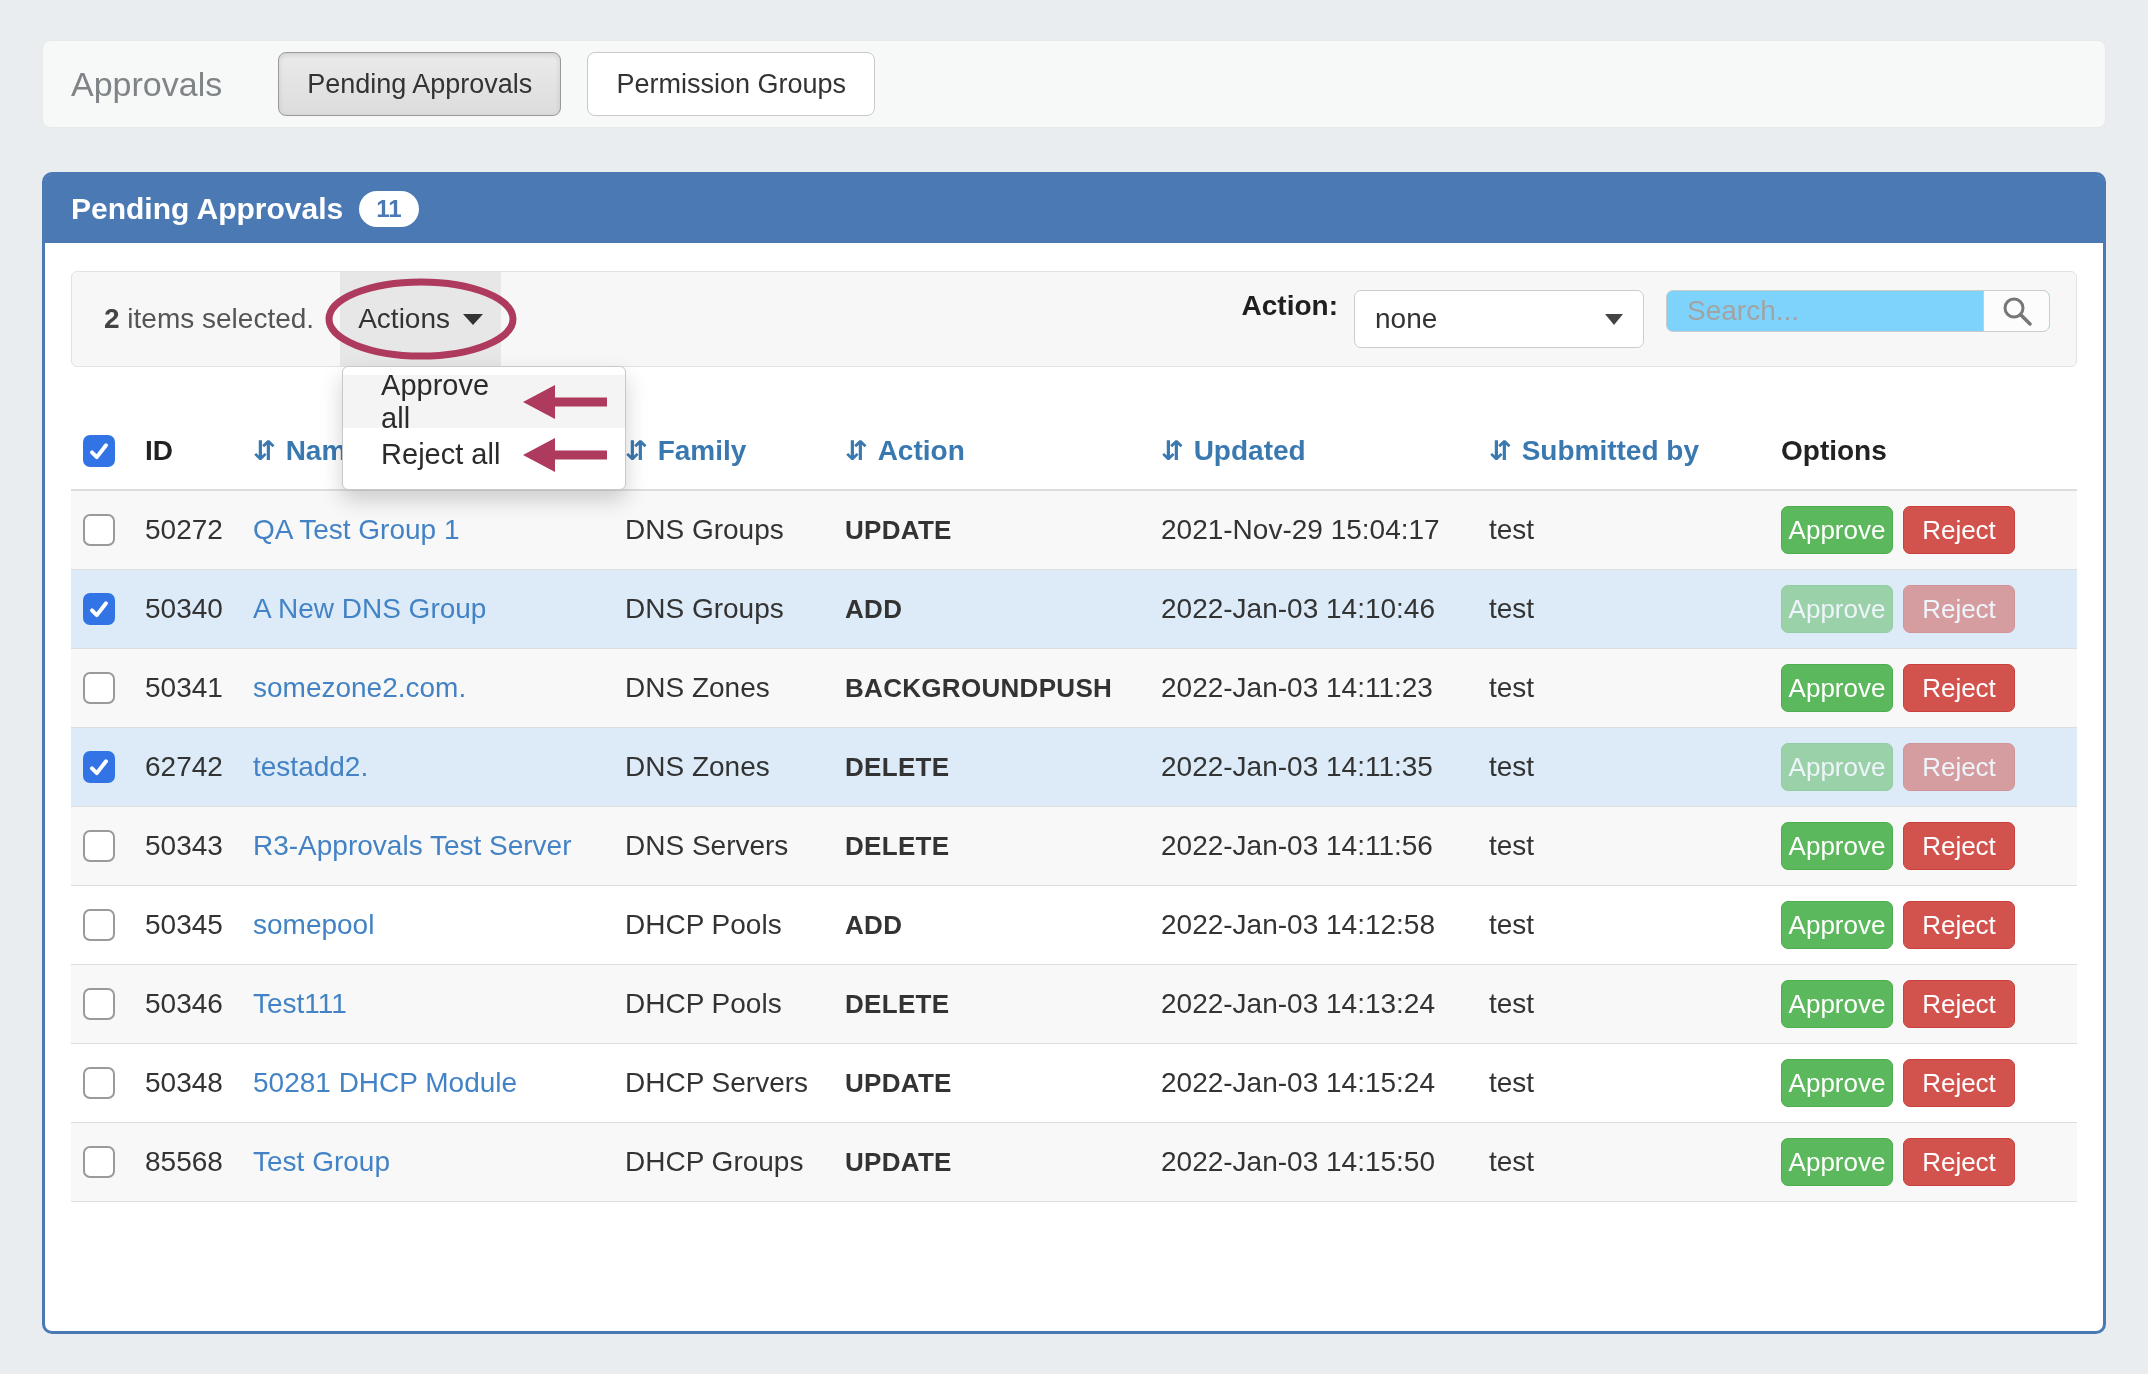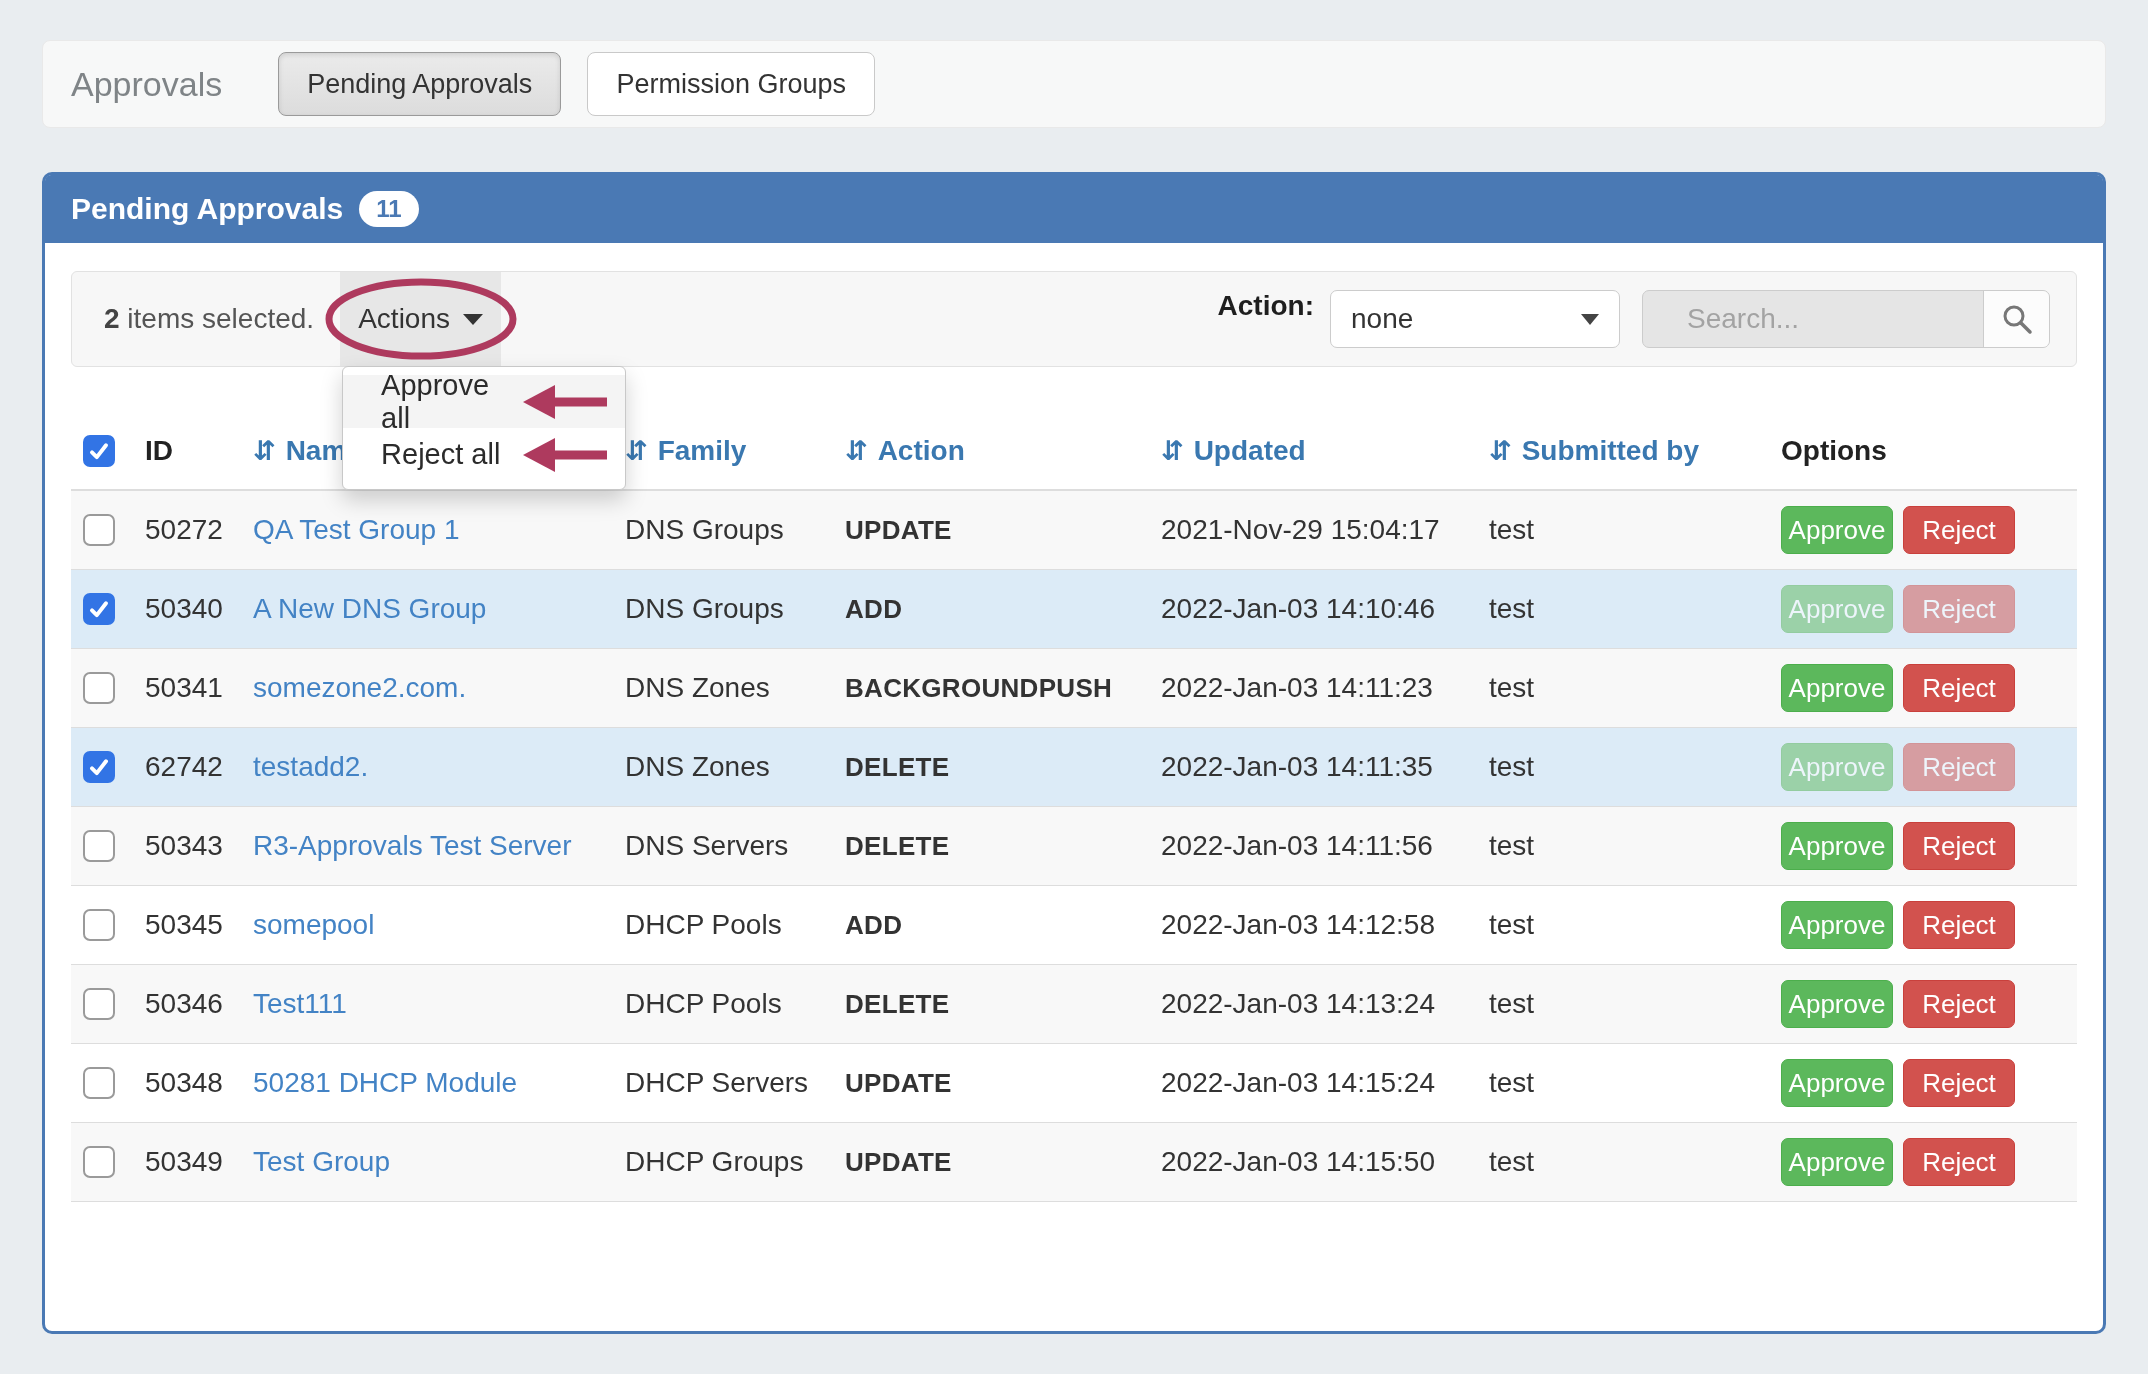--- a/index.html
+++ b/index.html
@@ -94,22 +94,22 @@
   .select-box{
     width:290px;height:58px;background:#fff;border:1px solid #ccc;border-radius:7px;
     display:flex;align-items:center;justify-content:space-between;padding:0 20px;
     font-size:28px;color:#333;cursor:pointer;margin-right:22px;
   }
   .select-caret{
     width:0;height:0;border-left:9px solid transparent;border-right:9px solid transparent;
     border-top:11px solid #444;
   }
   .search-group{
-    height:58px;border:1px solid #ccc;border-radius:7px;background:#e5e5e5;
-    display:flex;align-items:stretch;overflow:hidden;padding-left:24px;
+    height:42px;border:1px solid #ccc;border-radius:7px;background:#7dd3fc;
+    display:flex;align-items:stretch;overflow:hidden;
   }
   .search-input{
     width:316px;border:none;outline:none;padding:0 20px;font-size:28px;color:#333;
     font-family:inherit;background:transparent;
   }
   .search-input::placeholder{color:#a3a3a3;}
   .search-btn{
     width:66px;border:none;border-left:1px solid #ccc;background:#fcfcfc;
     display:flex;align-items:center;justify-content:center;cursor:pointer;
   }
@@ -347,21 +347,21 @@
               <td>DHCP Servers</td>
               <td class="cell-action">UPDATE</td>
               <td>2022-Jan-03 14:15:24</td>
               <td>test</td>
               <td><button class="opt-btn approve">Approve</button><button class="opt-btn reject">Reject</button></td>
             </tr>
             <tr>
               <td>
                 <div class="cbx"></div>
               </td>
-              <td>50349</td>
+              <td>85568</td>
               <td><a class="name-link">Test Group</a></td>
               <td>DHCP Groups</td>
               <td class="cell-action">UPDATE</td>
               <td>2022-Jan-03 14:15:50</td>
               <td>test</td>
               <td><button class="opt-btn approve">Approve</button><button class="opt-btn reject">Reject</button></td>
             </tr>
           </tbody>
       </table>
 

